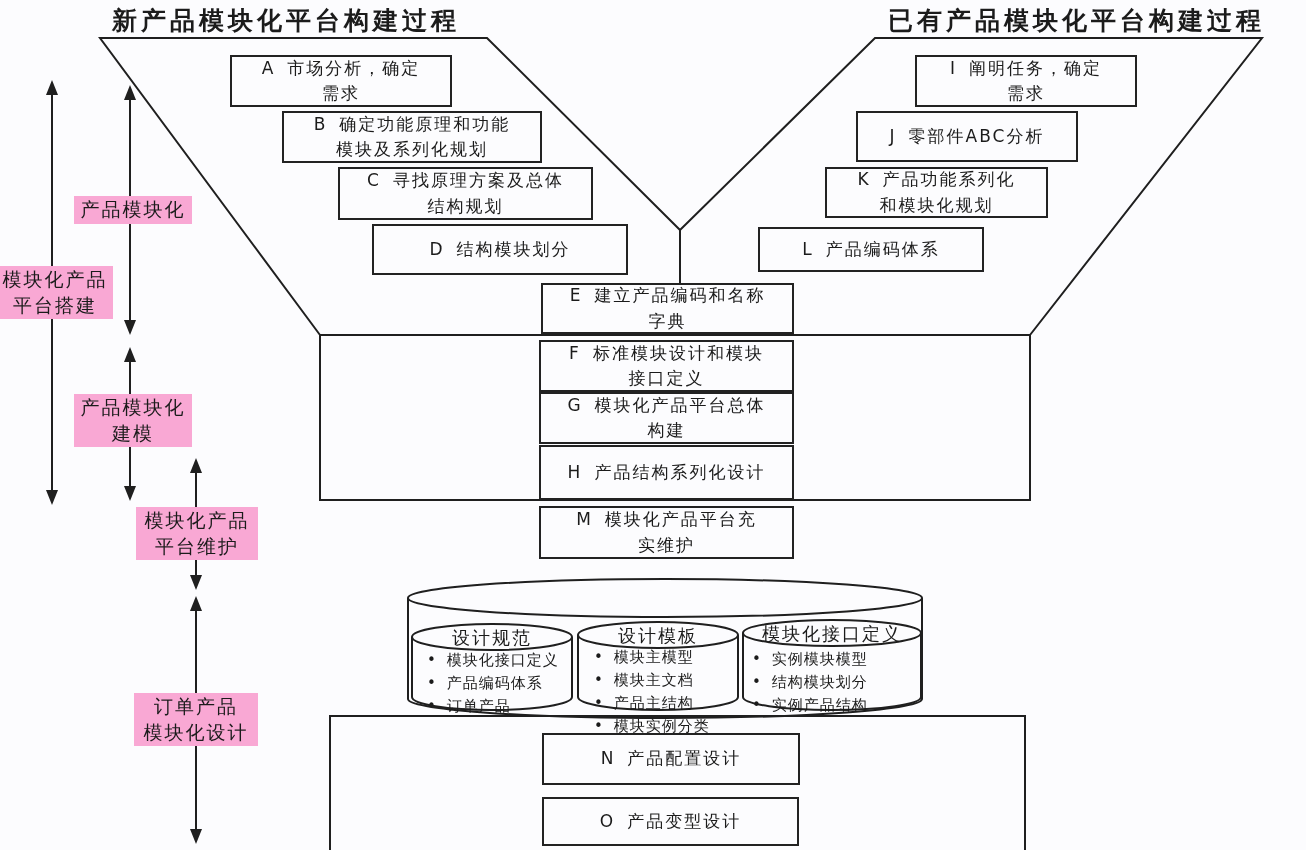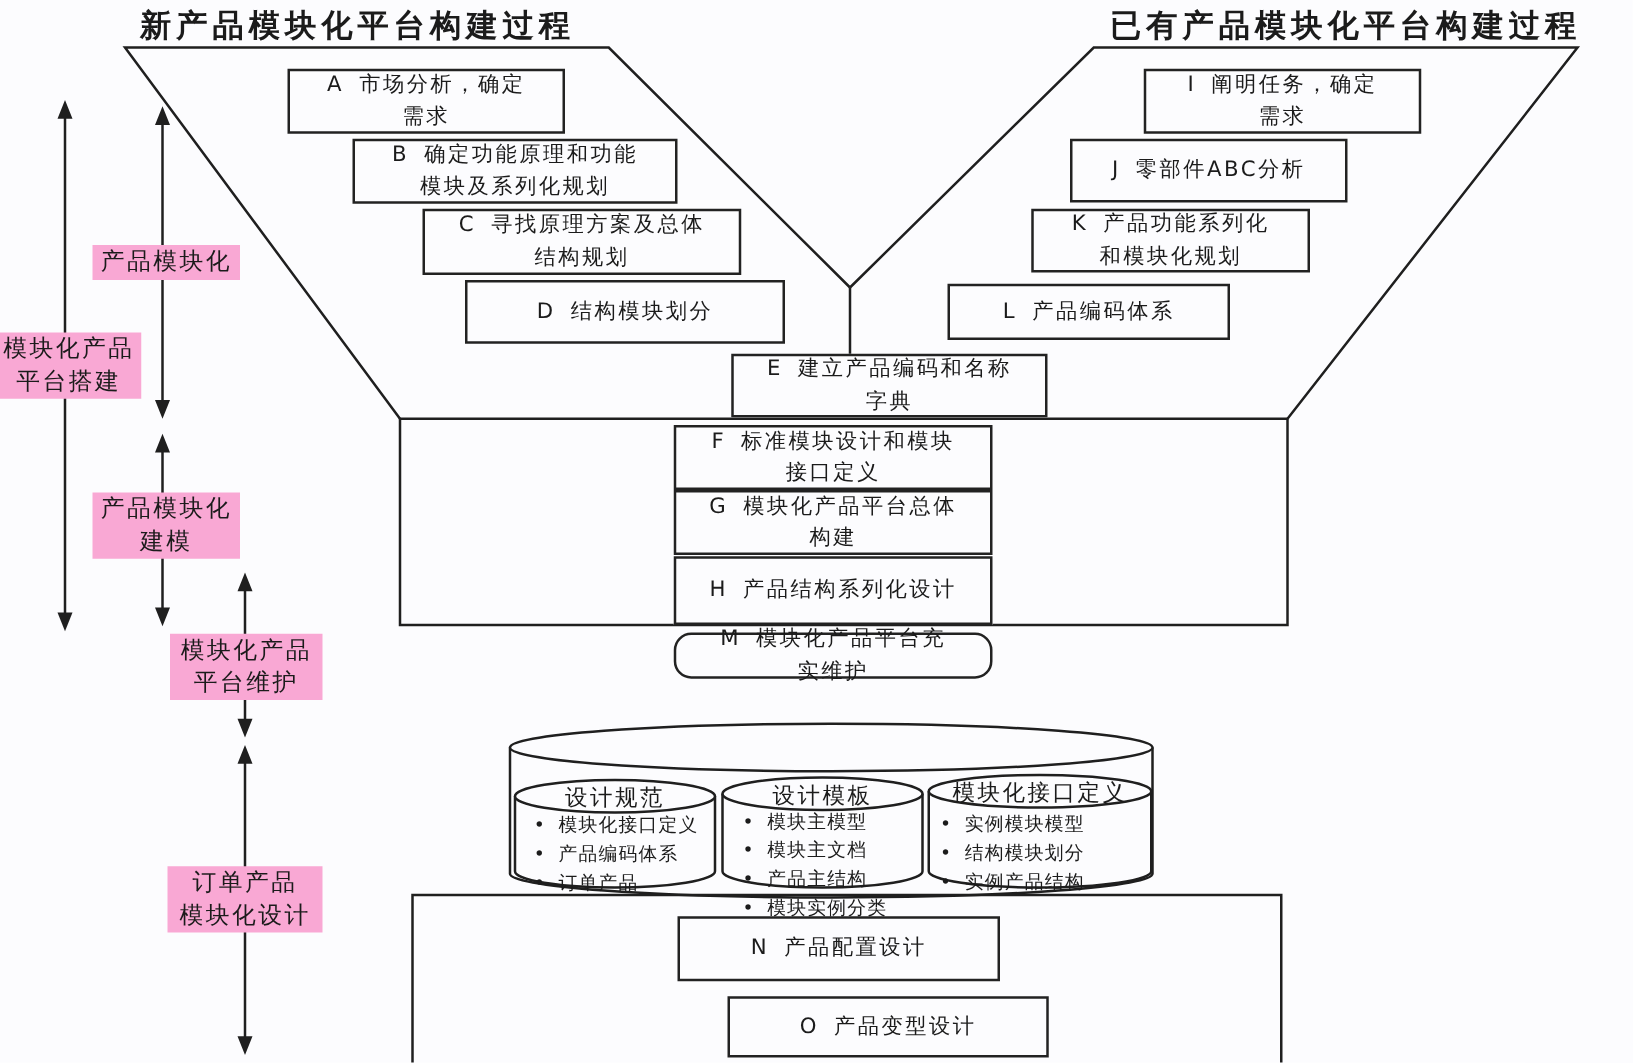--- a/index.html
+++ b/index.html
@@ -110,40 +110,40 @@
   <div class="ovl pbox" style="left:856px;top:111px;width:222px;height:51px;">
     <span><span class="letter">J</span><span>零部件ABC分析</span></span>
   </div>
   <div class="ovl pbox" style="left:815px;top:167px;width:223px;height:51px;margin-left:10px;">
     <span><span class="letter">K</span><span>产品功能系列化和模块化规划</span></span>
   </div>
   <div class="ovl pbox" style="left:758px;top:227px;width:226px;height:45px;">
     <span><span class="letter">L</span><span>产品编码体系</span></span>
   </div>
 
-  <div class="ovl pbox" style="left:541px;top:283px;width:253px;height:51px;margin-left:44px;">
+  <div class="ovl pbox" style="left:541px;top:283px;width:253px;height:51px;">
     <span><span class="letter">E</span><span>建立产品编码和名称字典</span></span>
   </div>
   <div class="ovl pbox" style="left:539px;top:340px;width:255px;height:52px;">
     <span><span class="letter">F</span><span>标准模块设计和模块接口定义</span></span>
   </div>
   <div class="ovl pbox" style="left:539px;top:392px;width:255px;height:52px;">
     <span><span class="letter">G</span><span>模块化产品平台总体构建</span></span>
   </div>
   <div class="ovl pbox" style="left:539px;top:445px;width:255px;height:55px;">
     <span><span class="letter">H</span><span>产品结构系列化设计</span></span>
   </div>
-  <div class="ovl pbox" style="left:539px;top:506px;width:255px;height:37px;border-radius:14px;">
+  <div class="ovl pbox" style="left:539px;top:506px;width:255px;height:53px;">
     <span><span class="letter">M</span><span>模块化产品平台充实维护</span></span>
   </div>
 
   <div class="ovl pbox" style="left:542px;top:733px;width:258px;height:52px;">
     <span><span class="letter">N</span><span>产品配置设计</span></span>
   </div>
-  <div class="ovl pbox" style="left:542px;top:797px;width:257px;height:49px;margin-left:40px;">
+  <div class="ovl pbox" style="left:542px;top:797px;width:257px;height:49px;">
     <span><span class="letter">O</span><span>产品变型设计</span></span>
   </div>
 
   <div class="ovl slabel" style="left:74px;top:196px;width:118px;">产品模块化</div>
   <div class="ovl slabel" style="left:-3px;top:266px;width:116px;">模块化产品
 平台搭建</div>
   <div class="ovl slabel" style="left:74px;top:394px;width:118px;">产品模块化
 建模</div>
   <div class="ovl slabel" style="left:136px;top:507px;width:122px;">模块化产品
 平台维护</div>

